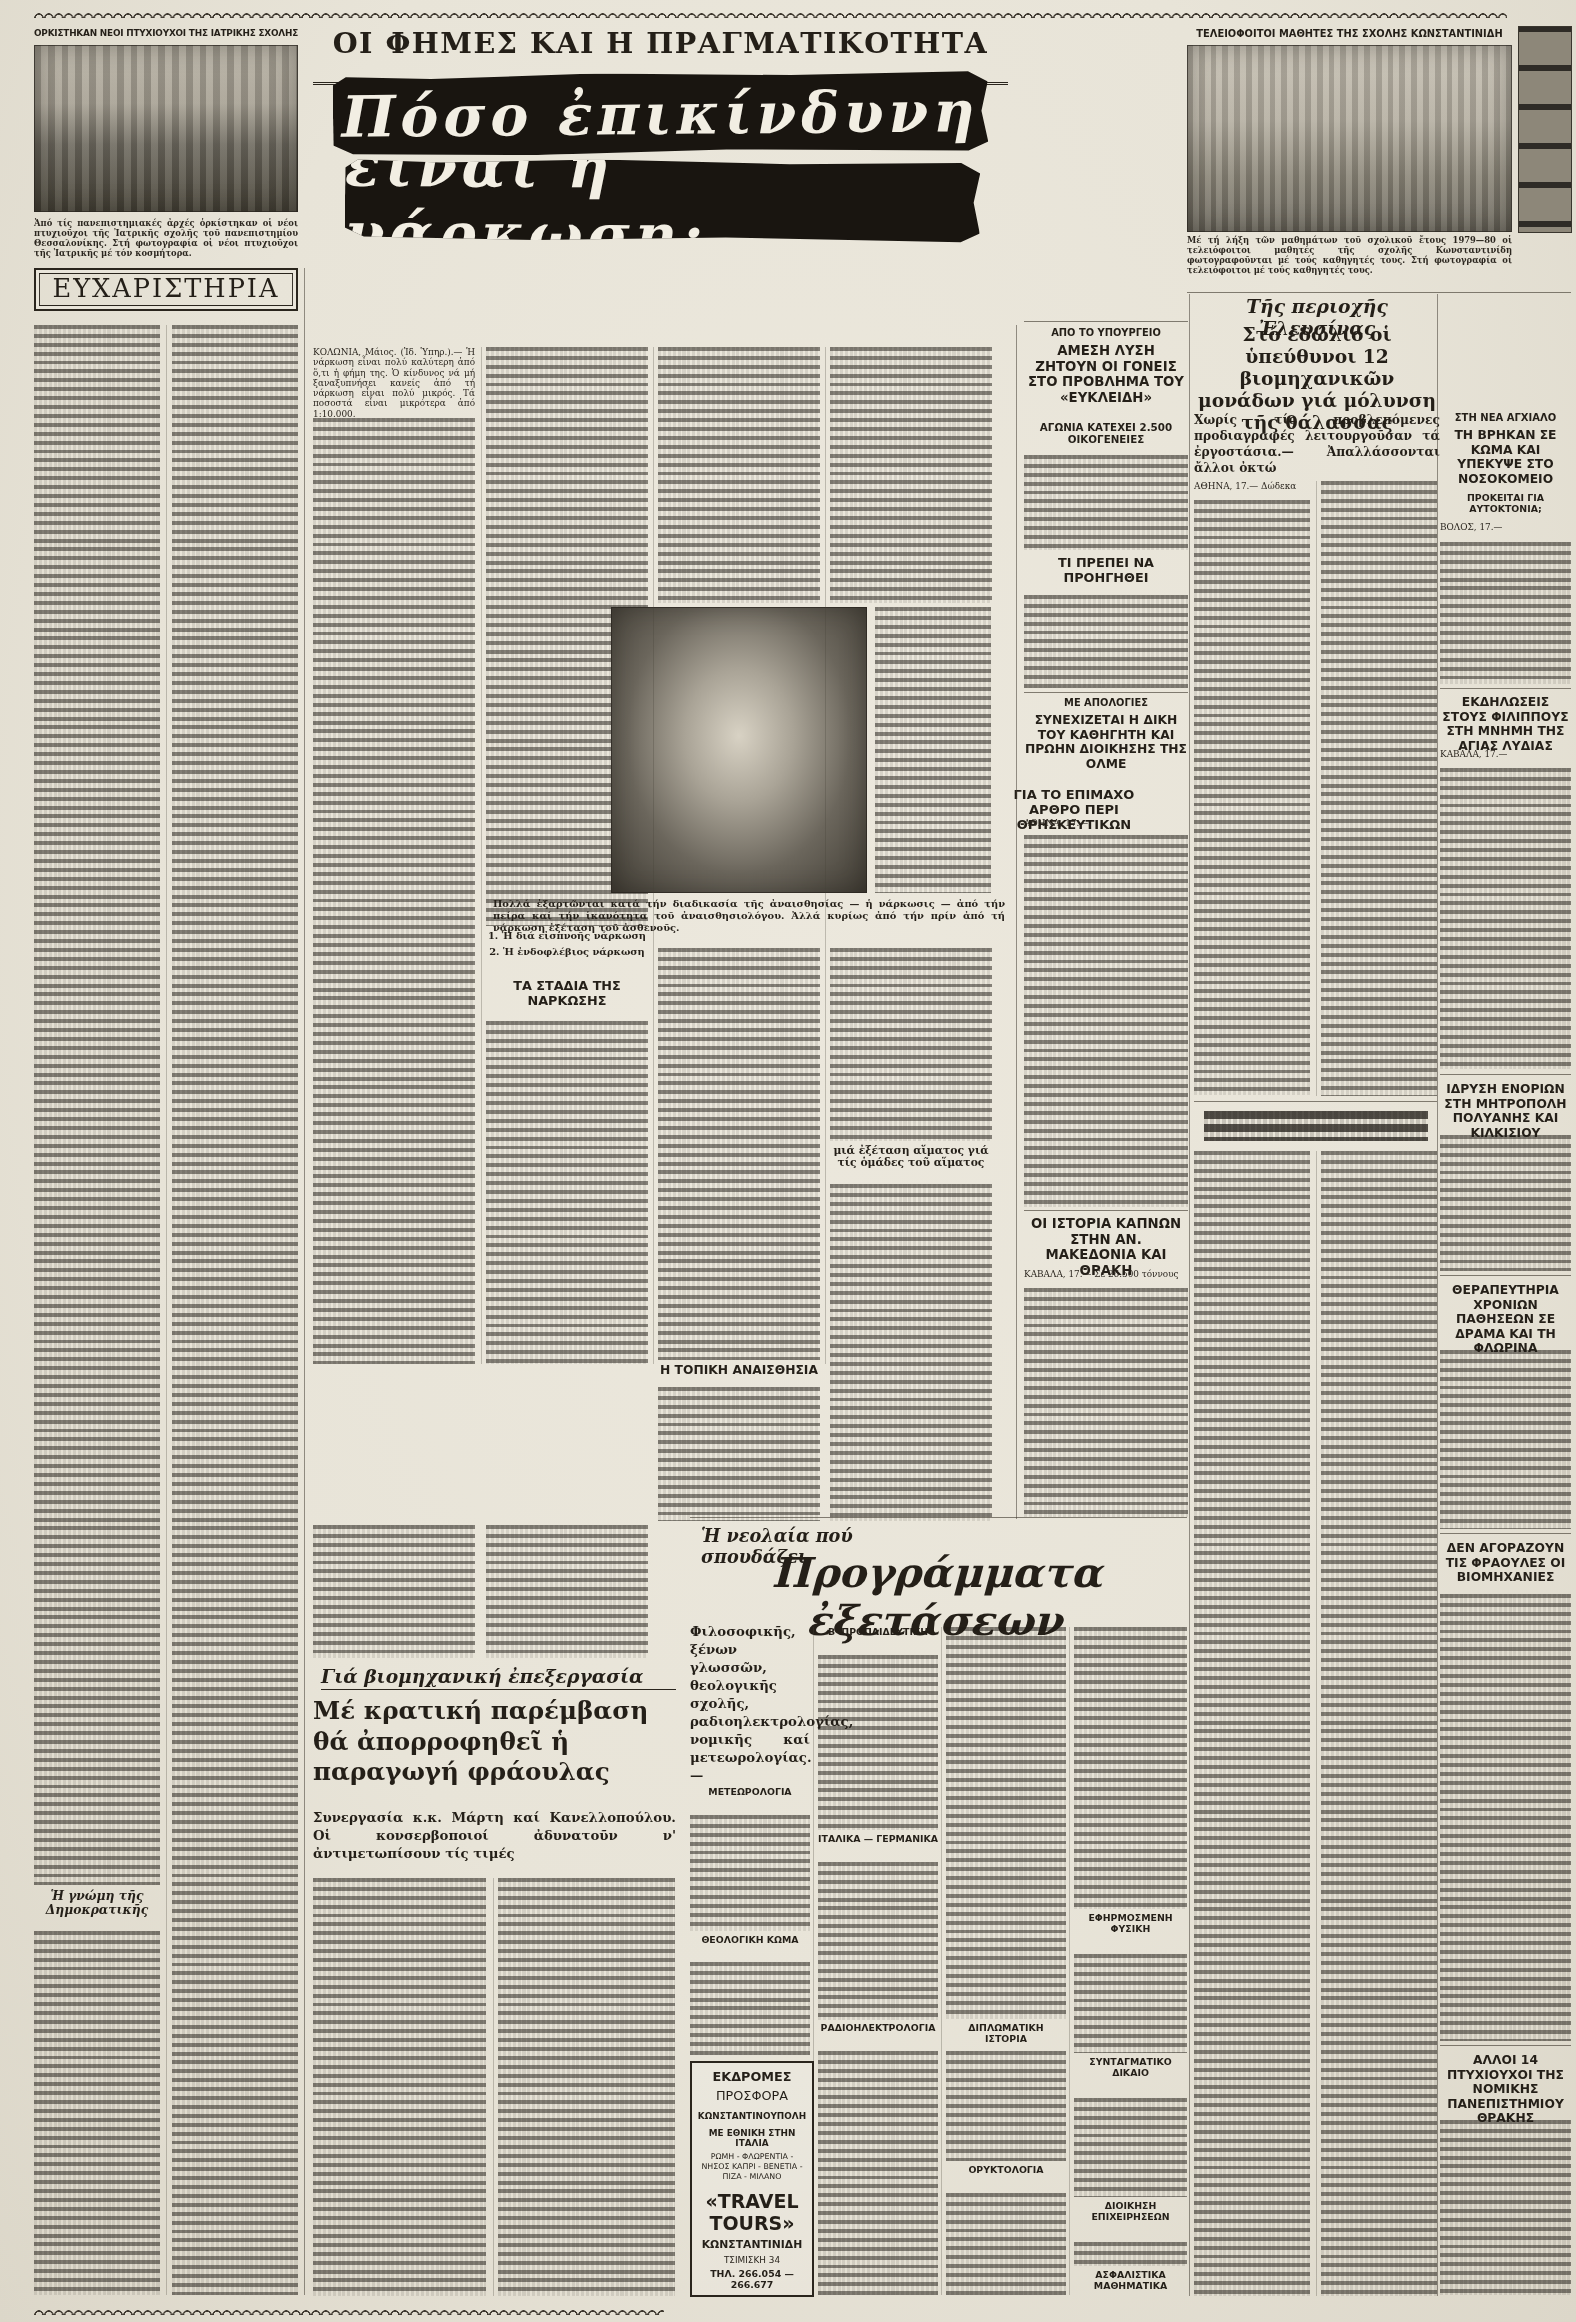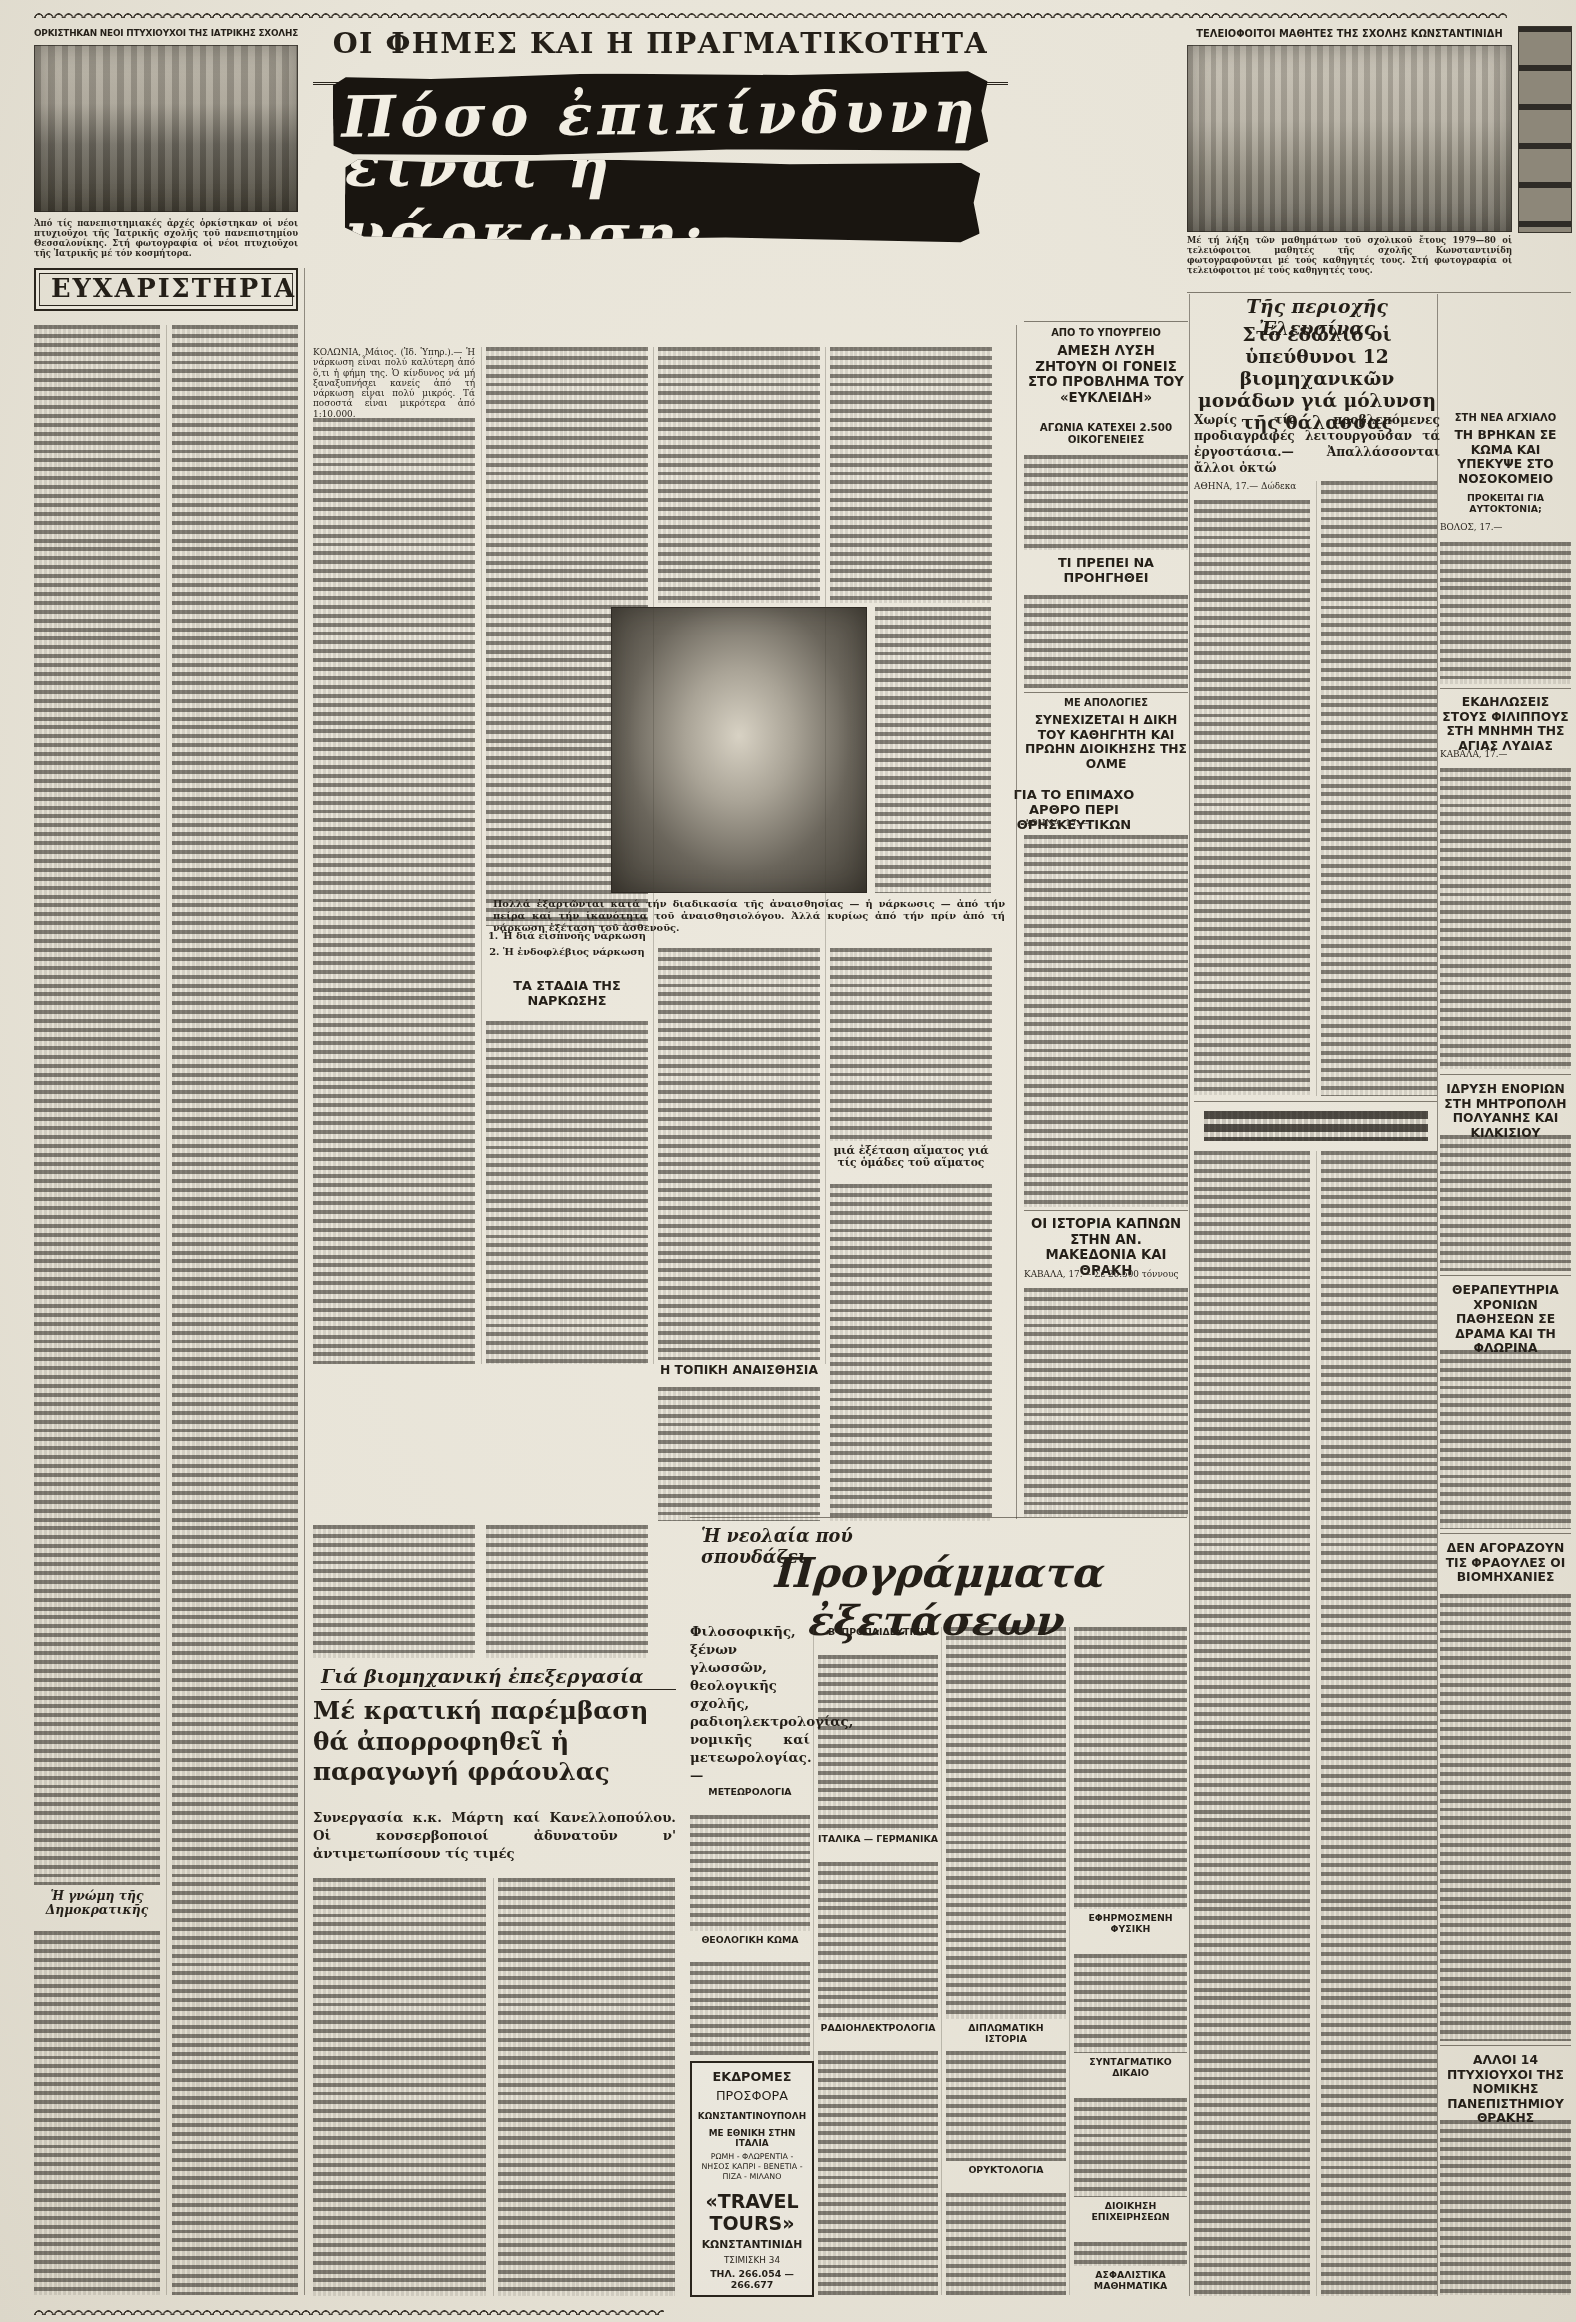--- a/index.html
+++ b/index.html
@@ -24,21 +24,21 @@
   .hr{height:1px;background:rgba(70,64,54,.65)}
   .sq{height:9.9px;background-image:radial-gradient(circle at 4.9px 9.9px, rgba(0,0,0,0) 3px, #3f3930 3px, #3f3930 4.5px, rgba(0,0,0,0) 4.9px);
       background-size:9.9px 9.9px;background-repeat:repeat-x}
   .photo{box-shadow:inset 0 0 0 1px rgba(40,36,30,.7), inset 0 0 25.6px rgba(30,27,22,.38)}
   .banner{background:#191510;color:#f2eee3;display:flex;align-items:center;justify-content:center;
           font-style:italic;font-weight:bold;font-size:57px;letter-spacing:4.9px;
           clip-path:polygon(0% 12%,2% 2%,15% 5%,40% 0%,70% 4%,97% 1%,100% 14%,99% 50%,100% 88%,97% 99%,60% 95%,30% 100%,3% 97%,0% 86%)}
   .kicker{font-weight:bold;text-align:center;font-size:28.6px;letter-spacing:1.5px;white-space:nowrap;
           border-bottom:3.9px double #2a251d;padding-bottom:22px}
   .boxhead{border:2px solid #2a251d;box-shadow:inset 0 0 0 3px #e9e5da, inset 0 0 0 3.9px #2a251d;
-           font-weight:bold;font-size:25.6px;letter-spacing:2px;text-align:right;line-height:37px}
+           font-weight:normal;font-size:25.6px;letter-spacing:2px;text-align:center;line-height:37px}
   .adbox{border:2px solid #2a251d;padding:5.9px 3.9px;display:flex;flex-direction:column;align-items:center;
          gap:3.9px;text-align:center;background:rgba(255,255,255,.15)}
   .italic{font-style:italic}
 </style>
 </head>
 <body>
 
 <div id="page">
 
   <div class="abs sq" style="left:34px;top:7.9px;width:1473px;height:9.9px"></div>

